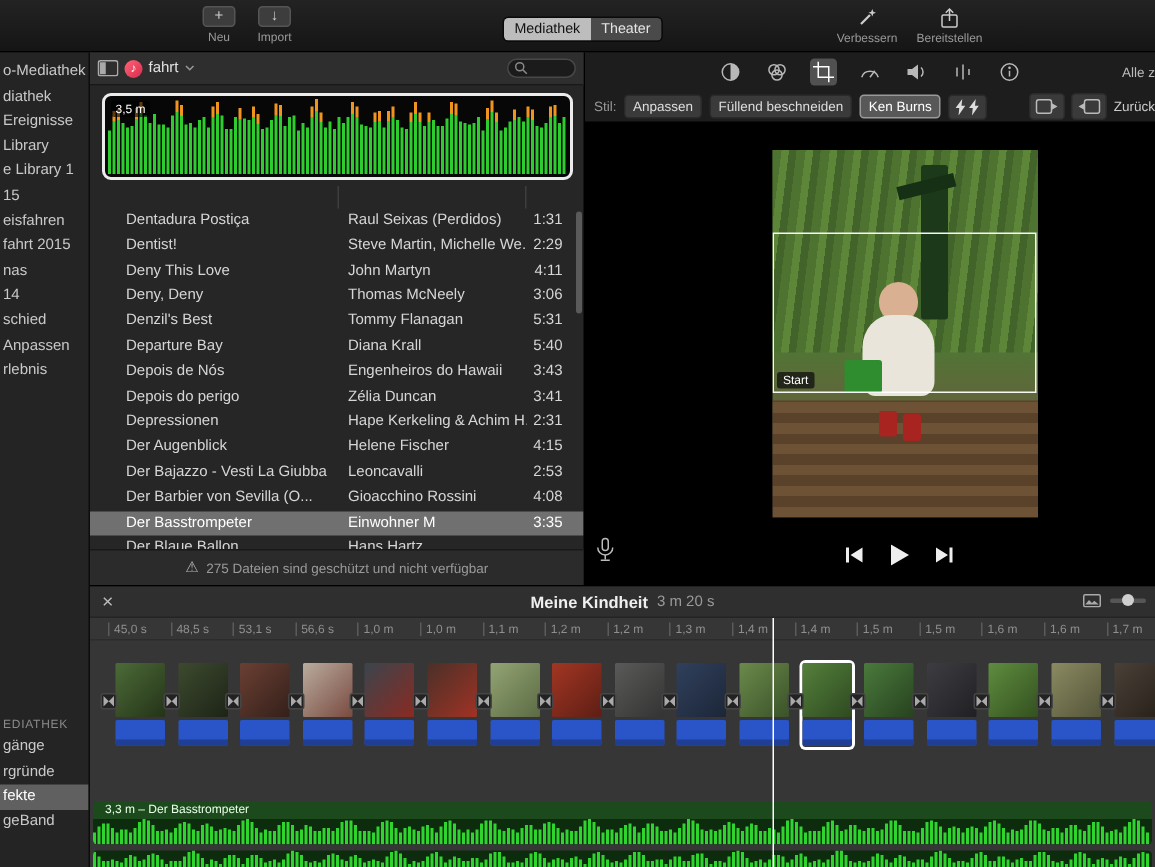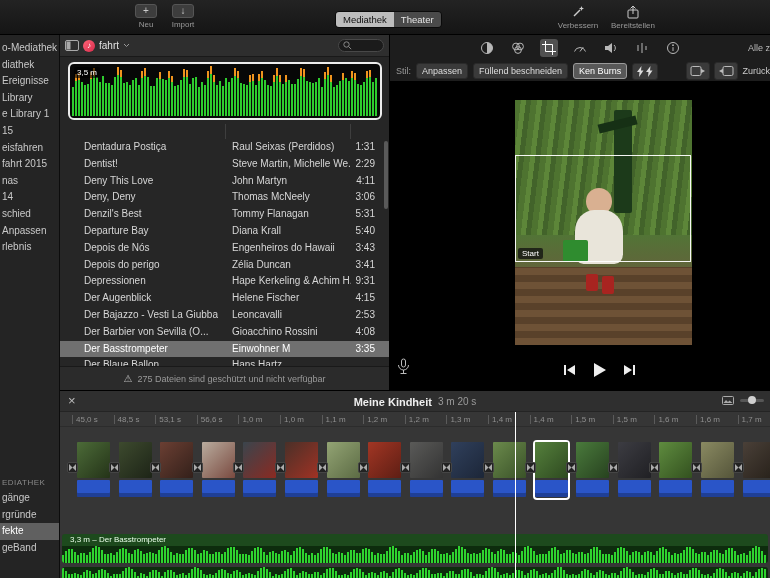--- a/index.html
+++ b/index.html
@@ -353,21 +353,21 @@
         <span class="c2">3:43</span>
       </div>
       <div class="song-row">
         <span class="c0">Depois do perigo</span>
         <span class="c1">Zélia Duncan</span>
         <span class="c2">3:41</span>
       </div>
       <div class="song-row">
         <span class="c0">Depressionen</span>
         <span class="c1">Hape Kerkeling &amp; Achim H...</span>
-        <span class="c2">9:31</span>
+        <span class="c2">2:31</span>
       </div>
       <div class="song-row">
         <span class="c0">Der Augenblick</span>
         <span class="c1">Helene Fischer</span>
         <span class="c2">4:15</span>
       </div>
       <div class="song-row">
         <span class="c0">Der Bajazzo - Vesti La Giubba</span>
         <span class="c1">Leoncavalli</span>
         <span class="c2">2:53</span>

